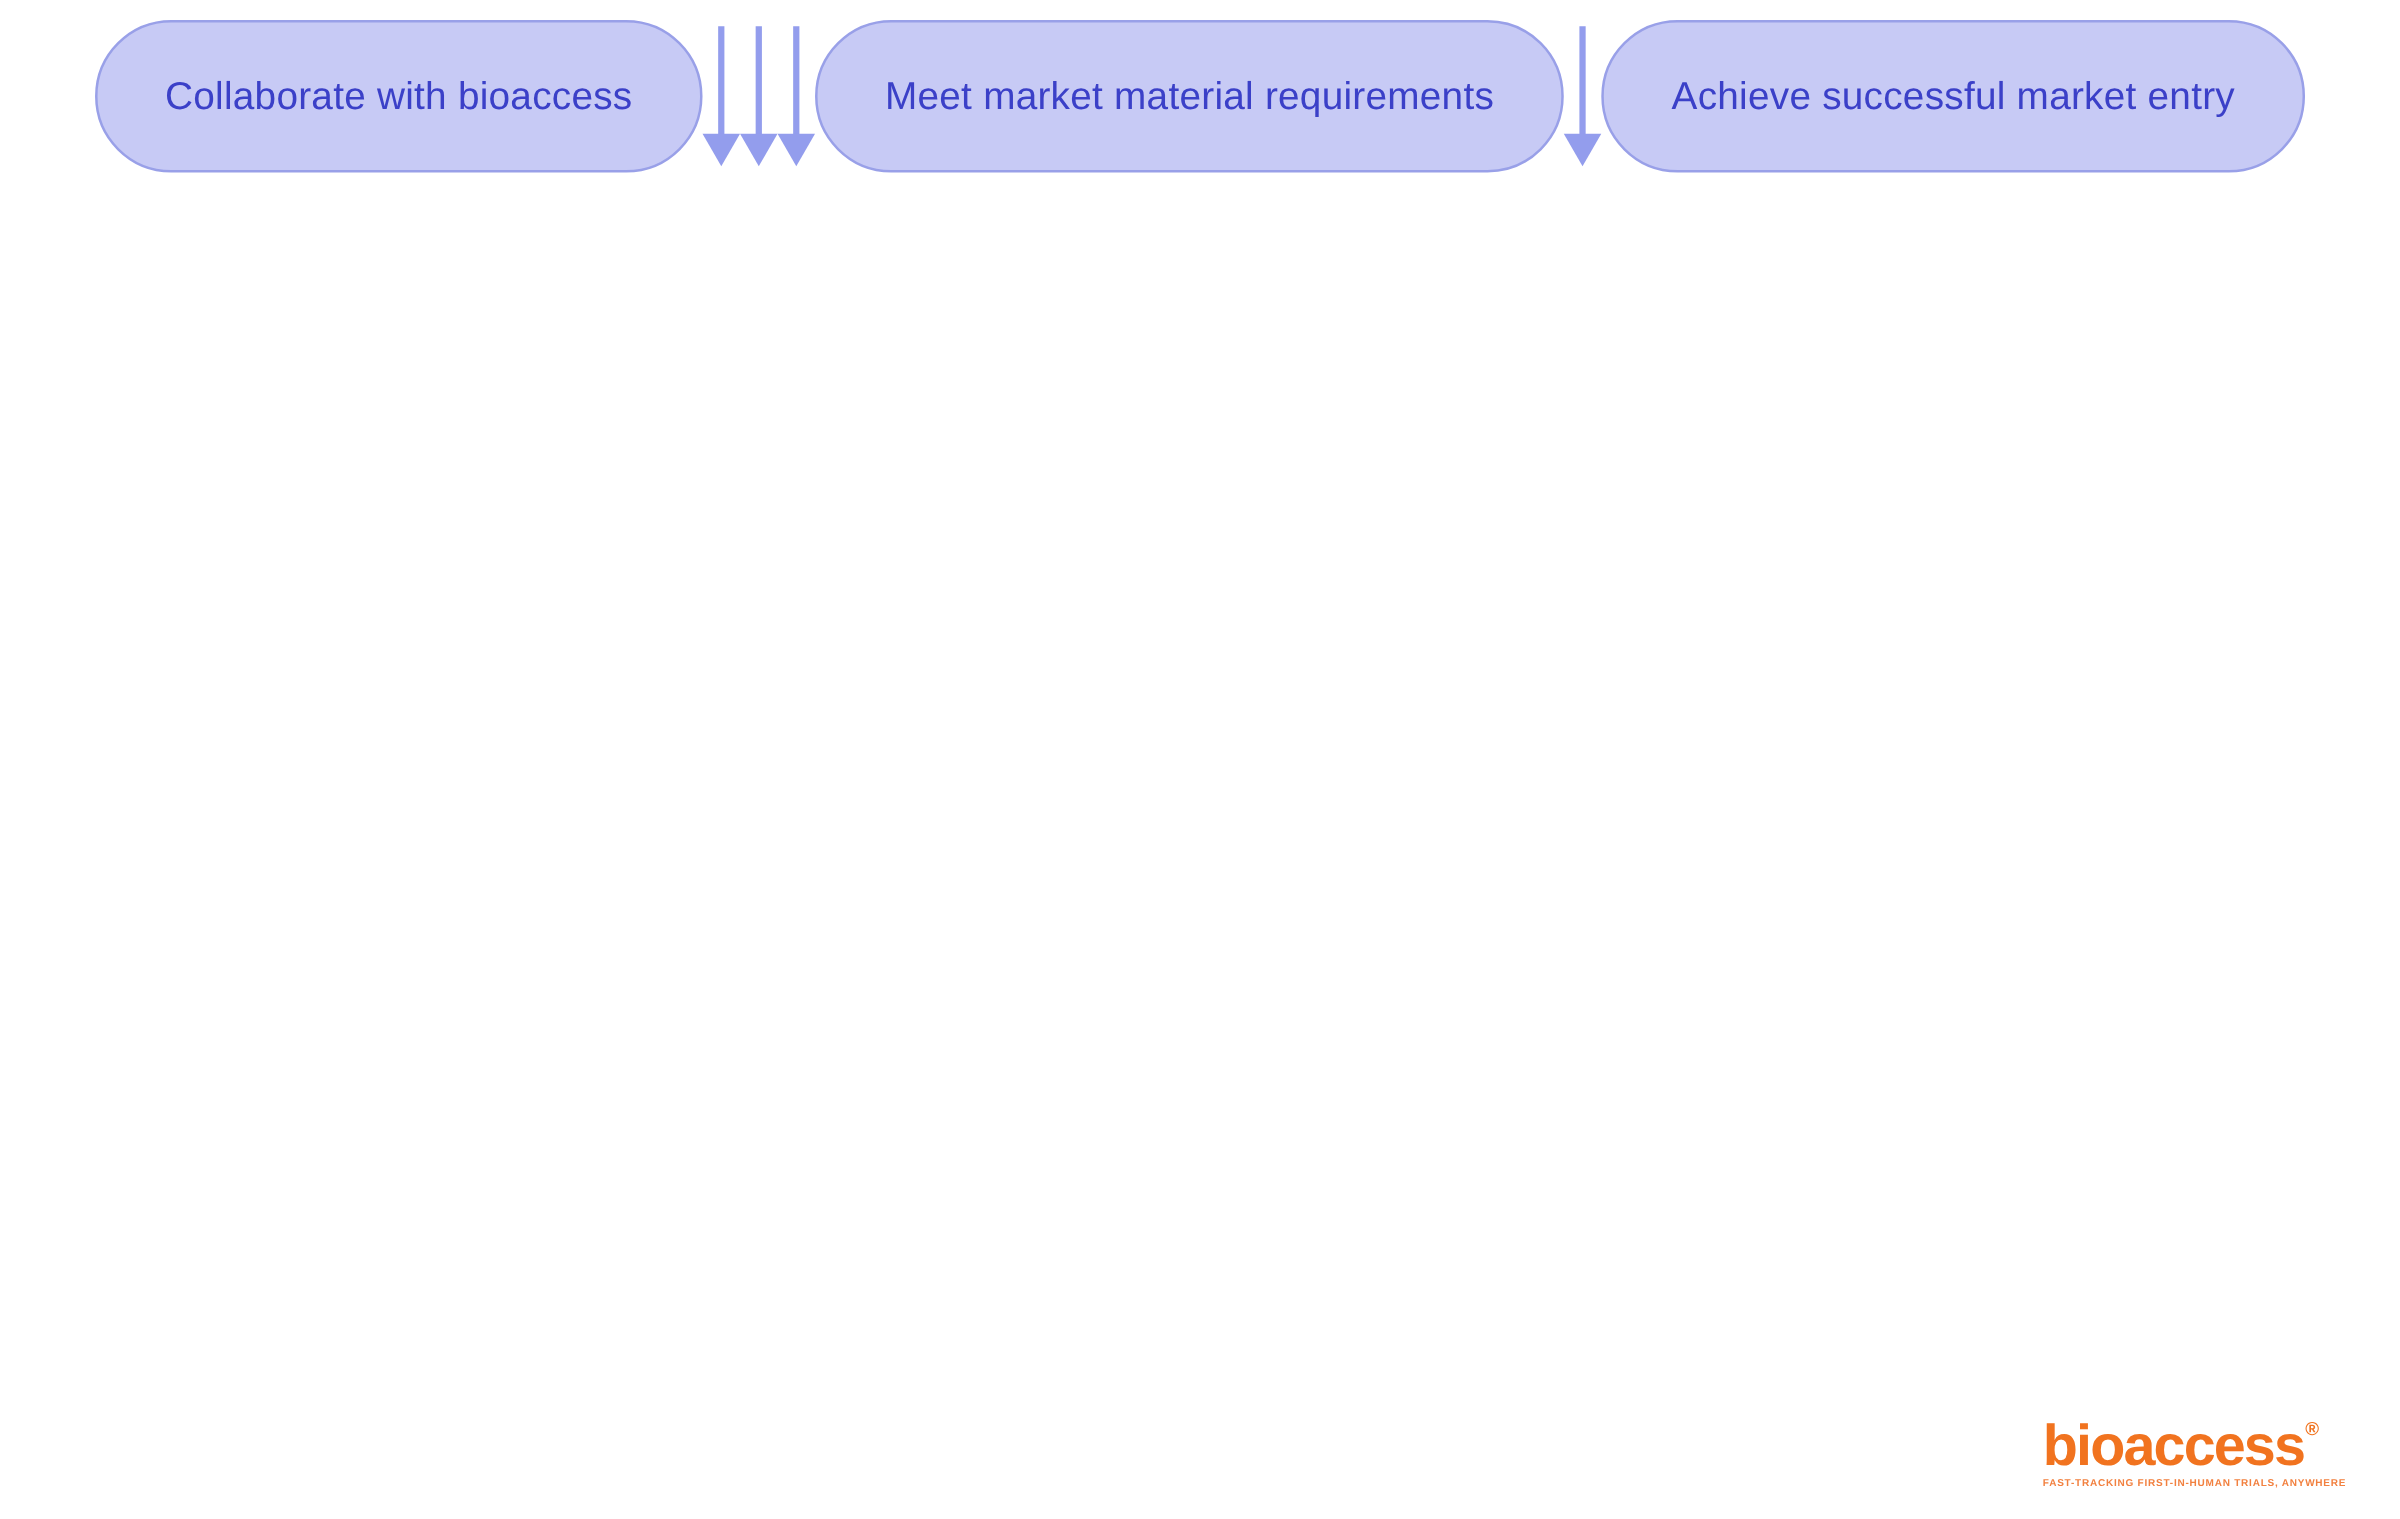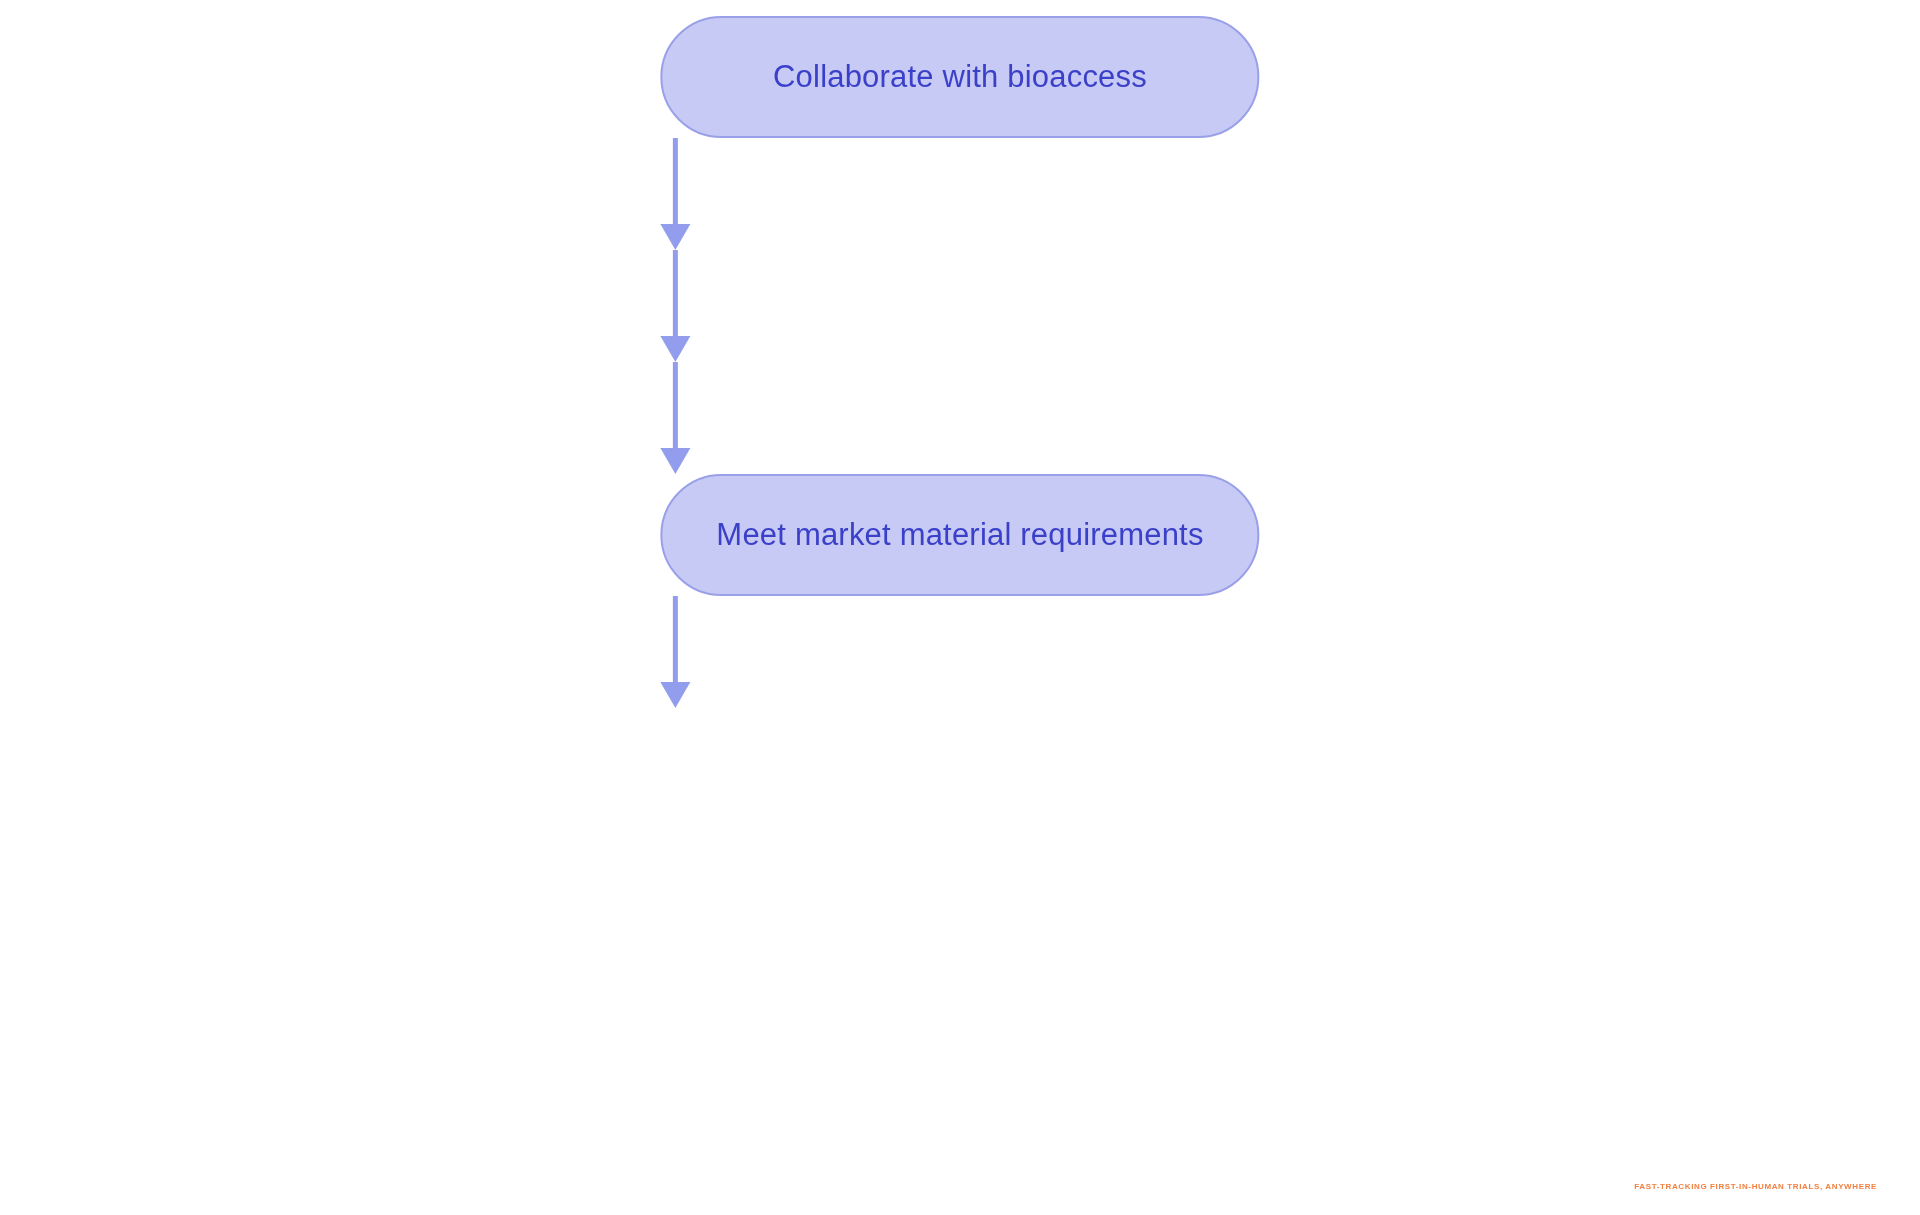--- a/index.html
+++ b/index.html
@@ -11,21 +11,22 @@
     background: #ffffff;
     overflow: hidden;
     font-family: "Liberation Sans", sans-serif;
   }
   .flow {
     position: absolute;
     top: 16px;
     left: 960px;
     transform: translateX(-50%);
     display: flex;
-    flex-direction: column;
+    flex-direction: row;
+    align-items: center;
   }
   .node {
     height: 122px;
     border-radius: 61px;
     background: #c7caf5;
     border: 2px solid #99a0e8;
     display: flex;
     align-items: center;
     justify-content: center;
     padding: 0 54px;
@@ -120,20 +121,24 @@
 
     <div class="node">
       <span class="node-label">Meet market material requirements</span>
     </div>
 
     <div class="arrow">
       <div class="arrow-stem"></div>
       <div class="arrow-head"></div>
     </div>
 
+    <div class="node">
+      <span class="node-label">Achieve successful market entry</span>
+    </div>
 
   </div>
 
   <div class="logo">
+    <div class="logo-wordmark"><span>bioaccess</span><span class="logo-reg">®</span></div>
     <div class="logo-tagline">FAST-TRACKING FIRST-IN-HUMAN TRIALS, ANYWHERE</div>
   </div>
 
 </div>
 
 </body></html>

